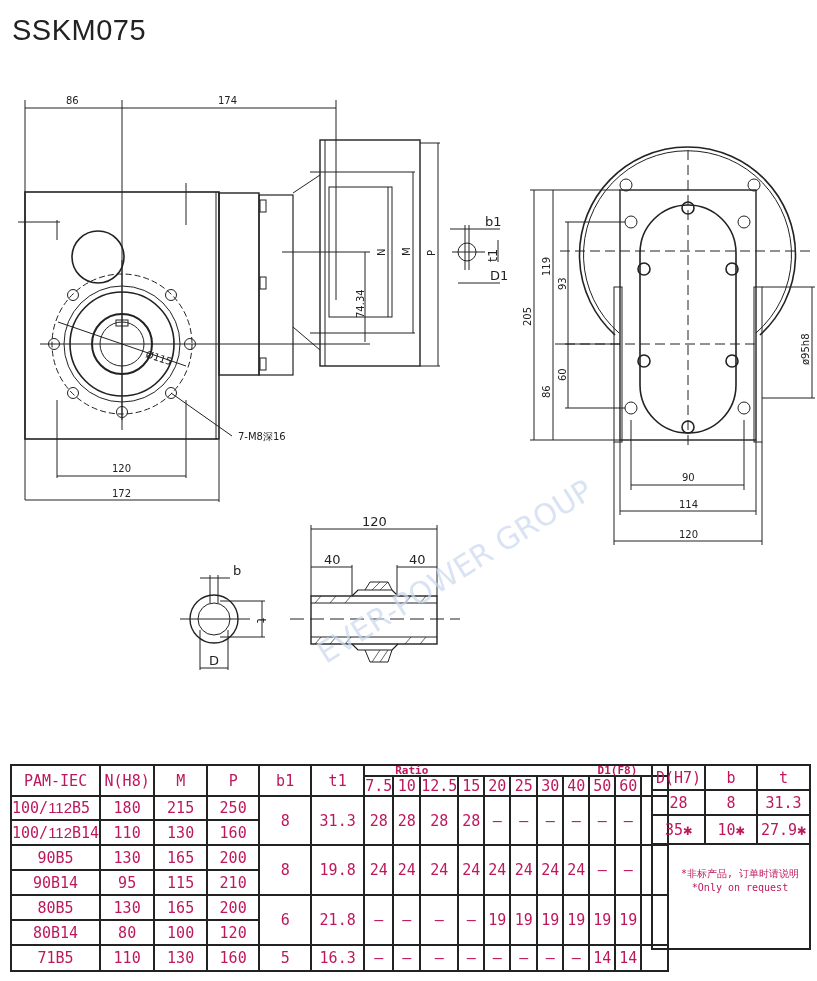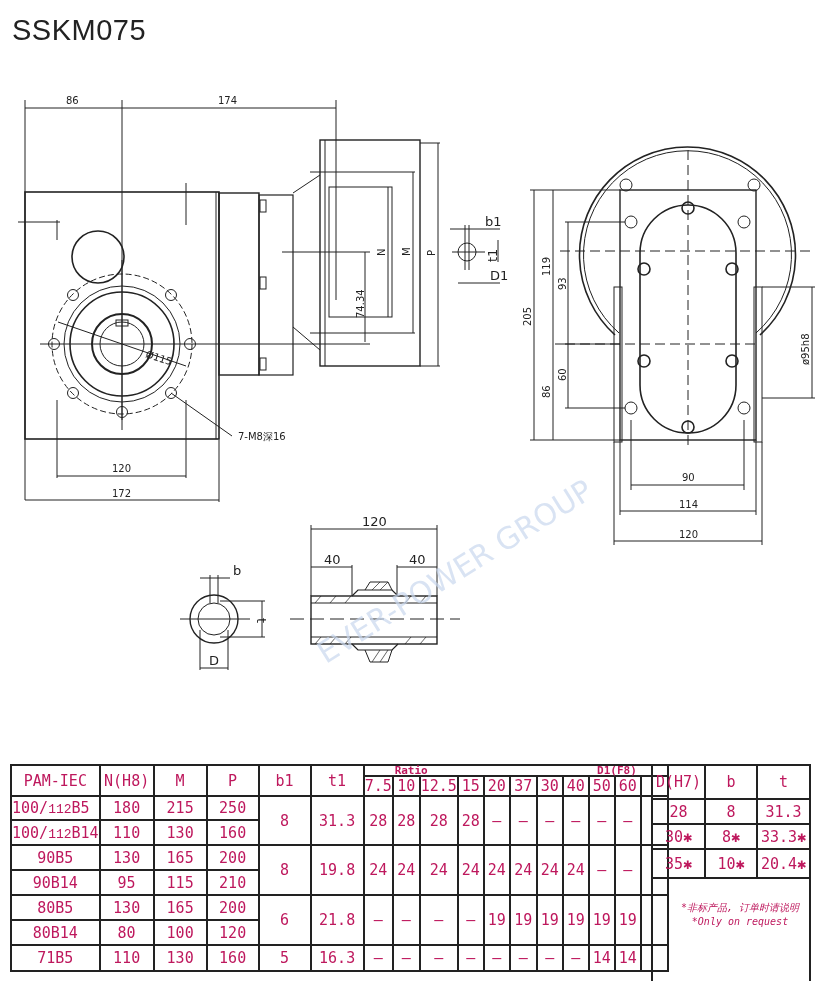--- a/index.html
+++ b/index.html
@@ -8,22 +8,22 @@
   svg.draw { position:absolute; left:0; top:0; }
   .dim { font-family:"DejaVu Sans", sans-serif; font-size:10px; fill:#222; }
   .dimbig { font-family:"DejaVu Sans", sans-serif; font-size:13px; fill:#222; }
   .watermark { font-family:"DejaVu Sans", sans-serif; font-size:30px; fill:#c9d8ee; opacity:0.7; }
   table.spec { position:absolute; border-collapse:collapse; font-family:"DejaVu Sans Mono", monospace; color:#be185d; }
   table.spec td { border:2px solid #222; text-align:center; padding:0; font-size:15px; }
   table.main { left:10px; top:764px; }
   table.side { left:651px; top:764px; }
   .hdr { font-size:14px; }
   .ratio-hdr td { font-size:12px; }
-  .pam-small { font-size:13px; font-family:Liberation Mono, monospace; }
-  .note { text-align:right; vertical-align:top; font-size:10px !important; padding:22px 0 0 18px !important; line-height:14px;font-style:italic; }
+  .pam-small { font-size:15px; font-family:Liberation Sans, sans-serif; }
+  .note { text-align:right; vertical-align:top; font-size:10px !important; padding:22px 0 0 18px !important; line-height:14px; }
 </style>
 </head>
 <body>
 
 <div class="title">SSKM075</div>
 
 <svg class="draw" width="817" height="740" viewBox="0 0 817 740">
   <g stroke="#222" fill="none" stroke-width="1">
 
     <line x1="25" y1="108" x2="336" y2="108"></line>
@@ -254,21 +254,21 @@
       <span>Ratio</span>
       <span style="float:right;padding-right:30px">D1(F8)</span>
     </td>
   </tr>
   <tr class="ratio-hdr" style="height:14px">
     <td>7.5</td>
     <td>10</td>
     <td>12.5</td>
     <td>15</td>
     <td>20</td>
-    <td>37</td>
+    <td>25</td>
     <td>30</td>
     <td>40</td>
     <td>50</td>
     <td>60</td>
     <td></td>
   </tr>
 
   <tr style="height:24px">
     <td style="text-align:left"><span>100/</span><span class="pam-small">112</span><span>B5</span></td>
     <td>180</td>
@@ -369,39 +369,34 @@
 </tbody>
   </table>
 
 <table class="spec side">
   <colgroup>
       <col style="width:53px">
       <col style="width:52px">
       <col style="width:53px">
     </colgroup>
   <tbody>
-      <tr style="height:34px">
+      <tr style="height:25px">
     <td class="hdr">D(H7)</td>
     <td class="hdr">b</td>
     <td class="hdr">t</td>
   </tr>
   <tr style="height:25px">
     <td>28</td>
         <td>8</td>
         <td>31.3</td>
   </tr>
-  <tr style="height:25px">
-    <td>30✱</td>
-        <td>8✱</td>
-        <td>33.3✱</td>
-  </tr>
   <tr style="height:29px">
     <td>35✱</td>
         <td>10✱</td>
-        <td>20.4✱</td>
+        <td>27.9✱</td>
   </tr>
   <tr style="height:105px">
     <td colspan="3" class="note">
       <div>*非标产品, 订单时请说明</div>
       <div style="font-family:'DejaVu Sans Mono', monospace;">*Only on request</div>
     </td>
   </tr>
 </tbody>
   </table>
 

